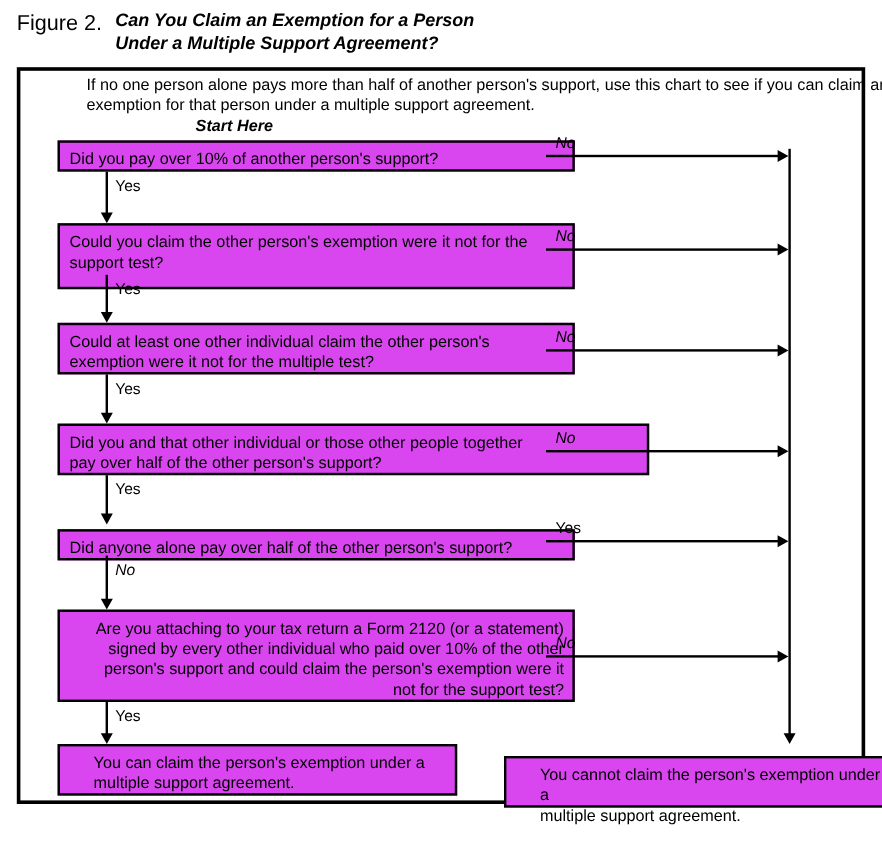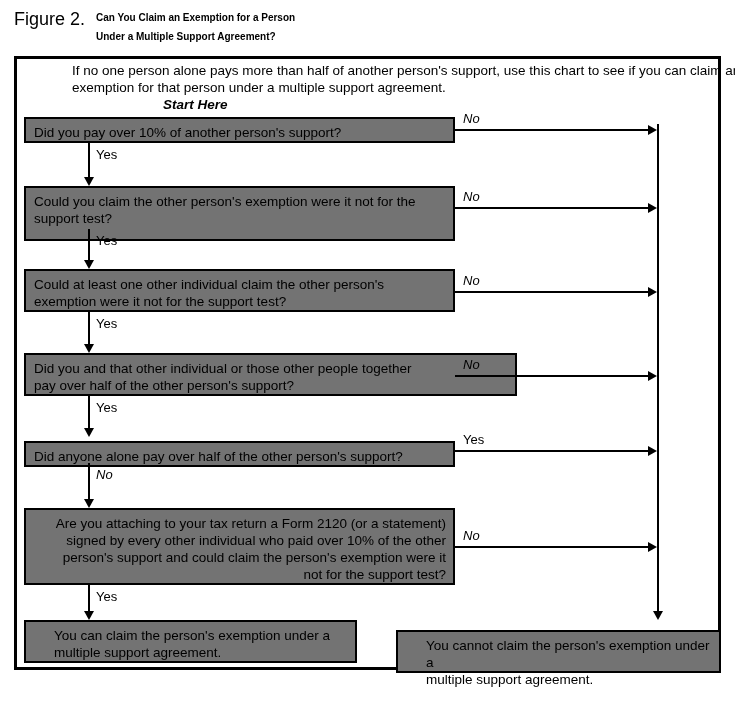--- a/index.html
+++ b/index.html
@@ -28,24 +28,25 @@
     top: 9px;
     font-size: 18px;
     font-weight: 400;
     letter-spacing: 0px;
     white-space: nowrap;
   }
   #fig-title {
     position: absolute;
     left: 96px;
     top: 8px;
-    font-size: 10px;
+    font-size: 15px;
     font-weight: bold;
     line-height: 19px;
     white-space: pre-line;
+    font-style: italic;
   }
 
   
   #chart-frame {
     position: absolute;
     left: 14px;
     top: 56px;
     width: 707px;
     height: 614px;
     border: 3px solid #000000;
@@ -73,24 +74,25 @@
     font-weight: bold;
     font-style: italic;
     white-space: nowrap;
   }
 
   
   .node-box {
     position: absolute;
     border: 2px solid #000000;
     box-sizing: border-box;
-    background: #737373;
+    background: #d946ef;
     font-size: 13.5px;
     line-height: 17px;
     padding: 5px 7px 4px 8px;
+    margin-left: 24px;
   }
   .node-box .node-text {
     display: block;
     white-space: pre-line;
   }
 
   
   .vline {
     position: absolute;
     width: 2px;
@@ -142,21 +144,21 @@
   <span class="node-text">Did you pay over 10% of another person's support?</span>
 </div>
 
 <div class="node-box" style="left:24px; top:186px; width:431px; height:55px;">
   <span class="node-text">Could you claim the other person's exemption were it not for the
 support test?</span>
 </div>
 
 <div class="node-box" style="left:24px; top:269px; width:431px; height:43px;">
   <span class="node-text">Could at least one other individual claim the other person's
-exemption were it not for the support test?</span>
+exemption were it not for the multiple test?</span>
 </div>
 
 <div class="node-box" style="left:24px; top:353px; width:493px; height:43px;">
   <span class="node-text">Did you and that other individual or those other people together
 pay over half of the other person's support?</span>
 </div>
 
 <div class="node-box" style="left:24px; top:441px; width:431px; height:26px;">
   <span class="node-text">Did anyone alone pay over half of the other person's support?</span>
 </div>

